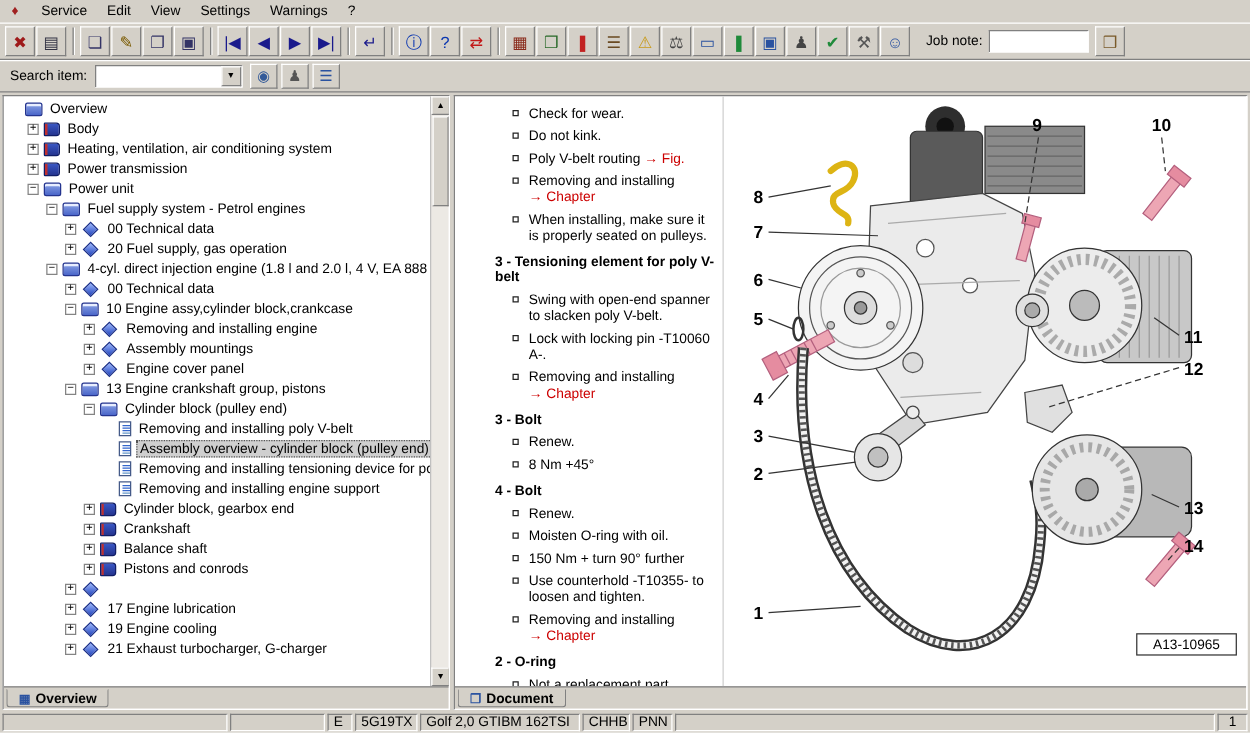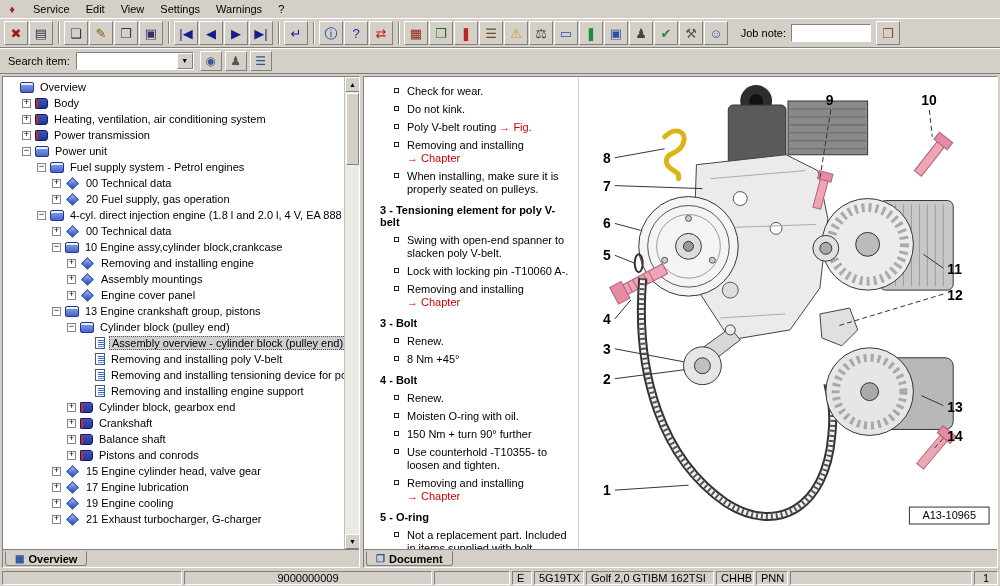--- a/index.html
+++ b/index.html
@@ -48,21 +48,21 @@
   .icon-doc{width:10px;height:12px;background:#fff;border:1px solid #445a88;position:relative}
   .icon-doc::before{content:"";position:absolute;left:2px;top:2px;width:6px;height:1px;background:#3366cc;box-shadow:0 2px 0 #3366cc,0 4px 0 #3366cc,0 6px 0 #6699cc}
   .tree-label{padding:1px 2px}
   .tree-label.sel{background:#cfcfcf;border:1px dotted #555;padding:0 2px}
   
   .tab-row{height:18px;flex:none;background:#d4d0c8;border-top:1px solid #808080;display:flex;padding:1px 2px 0}
   .tab{display:flex;align-items:center;gap:4px;padding:0 9px;height:15px;background:#d4d0c8;border:1px solid #808080;border-top:1px solid #d4d0c8;border-radius:0 0 3px 3px;font-weight:bold}
   .tab-glyph{font-size:10px;color:#2a52a0}
   
   #doc-body{flex:1;display:flex;overflow:hidden}
-  #doc-text{width:214px;flex:none;padding:8px 4px 0 14px;overflow:hidden}
+  #doc-text{width:214px;flex:none;padding:8px 4px 0 30px;overflow:hidden}
   .doc-heading{font-weight:bold;margin:8px 0 6px 2px}
   .doc-bullet{display:flex;margin:0 0 5px 16px}
   .bullet-marker{flex:none;width:5px;height:5px;border:1px solid #222;margin:3px 8px 0 0}
   .bullet-text{line-height:13px}
   .doc-link{color:#cc0000}
   .doc-link.block{display:block}
   
   #diagram{flex:1;position:relative;overflow:hidden;border-left:1px solid #d0d0d0}
   .co-line{stroke:#333;stroke-width:1}
   .co-line.dashed{stroke-dasharray:5 3}
@@ -290,26 +290,26 @@
             <span class="tree-label">13 Engine crankshaft group, pistons</span>
           </div>
           <div class="tree-row" style="padding-left: 64px;">
             <span class="expander">−</span>
             <span class="tree-icon icon-book-open"></span>
             <span class="tree-label">Cylinder block (pulley end)</span>
           </div>
           <div class="tree-row" style="padding-left: 79px;">
             <span class="expander-spacer"></span>
             <span class="tree-icon icon-doc"></span>
-            <span class="tree-label sel">Assembly overview - cylinder block (pulley end)</span>
+            <span class="tree-label">Removing and installing poly V-belt</span>
           </div>
           <div class="tree-row" style="padding-left: 79px;">
             <span class="expander-spacer"></span>
             <span class="tree-icon icon-doc"></span>
-            <span class="tree-label">Removing and installing poly V-belt</span>
+            <span class="tree-label sel">Assembly overview - cylinder block (pulley end)</span>
           </div>
           <div class="tree-row" style="padding-left: 79px;">
             <span class="expander-spacer"></span>
             <span class="tree-icon icon-doc"></span>
             <span class="tree-label">Removing and installing tensioning device for poly V</span>
           </div>
           <div class="tree-row" style="padding-left: 79px;">
             <span class="expander-spacer"></span>
             <span class="tree-icon icon-doc"></span>
             <span class="tree-label">Removing and installing engine support</span>
@@ -330,21 +330,20 @@
             <span class="tree-label">Balance shaft</span>
           </div>
           <div class="tree-row" style="padding-left: 64px;">
             <span class="expander">+</span>
             <span class="tree-icon icon-book"></span>
             <span class="tree-label">Pistons and conrods</span>
           </div>
           <div class="tree-row" style="padding-left: 49px;">
             <span class="expander">+</span>
             <span class="tree-icon icon-diamond"></span>
-            <span class="tree-label">15 Engine cylinder head, valve gear</span>
           </div>
           <div class="tree-row" style="padding-left: 49px;">
             <span class="expander">+</span>
             <span class="tree-icon icon-diamond"></span>
             <span class="tree-label">17 Engine lubrication</span>
           </div>
           <div class="tree-row" style="padding-left: 49px;">
             <span class="expander">+</span>
             <span class="tree-icon icon-diamond"></span>
             <span class="tree-label">19 Engine cooling</span>
@@ -430,21 +429,21 @@
             <span class="bullet-text">150 Nm + turn 90° further</span>
           </div>
           <div class="doc-bullet">
             <span class="bullet-marker"></span>
             <span class="bullet-text">Use counterhold -T10355- to loosen and tighten.</span>
           </div>
           <div class="doc-bullet">
             <span class="bullet-marker"></span>
             <span class="bullet-text">Removing and installing<span class="doc-link block">→ Chapter</span></span>
           </div>
-          <div class="doc-heading">5 - O-ring</div>
+          <div class="doc-heading">2 - O-ring</div>
           <div class="doc-bullet">
             <span class="bullet-marker"></span>
             <span class="bullet-text">Not a replacement part. Included in items supplied with bolt.</span>
           </div>
         </div>
       <div id="diagram">
         <svg viewBox="0 0 418 470" width="416" height="468" style="position:absolute;left:2px;top:2px">
 
           <g>
             <circle cx="176" cy="22" r="16" fill="#2e2e2e"></circle>
@@ -575,21 +574,20 @@
       <div class="tab">
         <span class="tab-glyph">❒</span>
         <span>Document</span>
       </div>
     </div>
   </div>
 </div>
 
 <div id="statusbar">
     <div class="sb-cell" style="width: 180px;"></div>
-    <div class="sb-cell center" style="width: 248px;">9000000009</div>
     <div class="sb-cell" style="width: 76px;"></div>
     <div class="sb-cell" style="width: 20px;">E</div>
     <div class="sb-cell" style="width: 50px;">5G19TX</div>
     <div class="sb-cell" style="width: 128px;">Golf 2,0 GTIBM 162TSI</div>
     <div class="sb-cell" style="width: 38px;">CHHB</div>
     <div class="sb-cell" style="width: 32px;">PNN</div>
     <div class="sb-cell" style="flex: 1 1 0%;"></div>
     <div class="sb-cell center" style="width: 24px;">1</div>
   </div>
 

